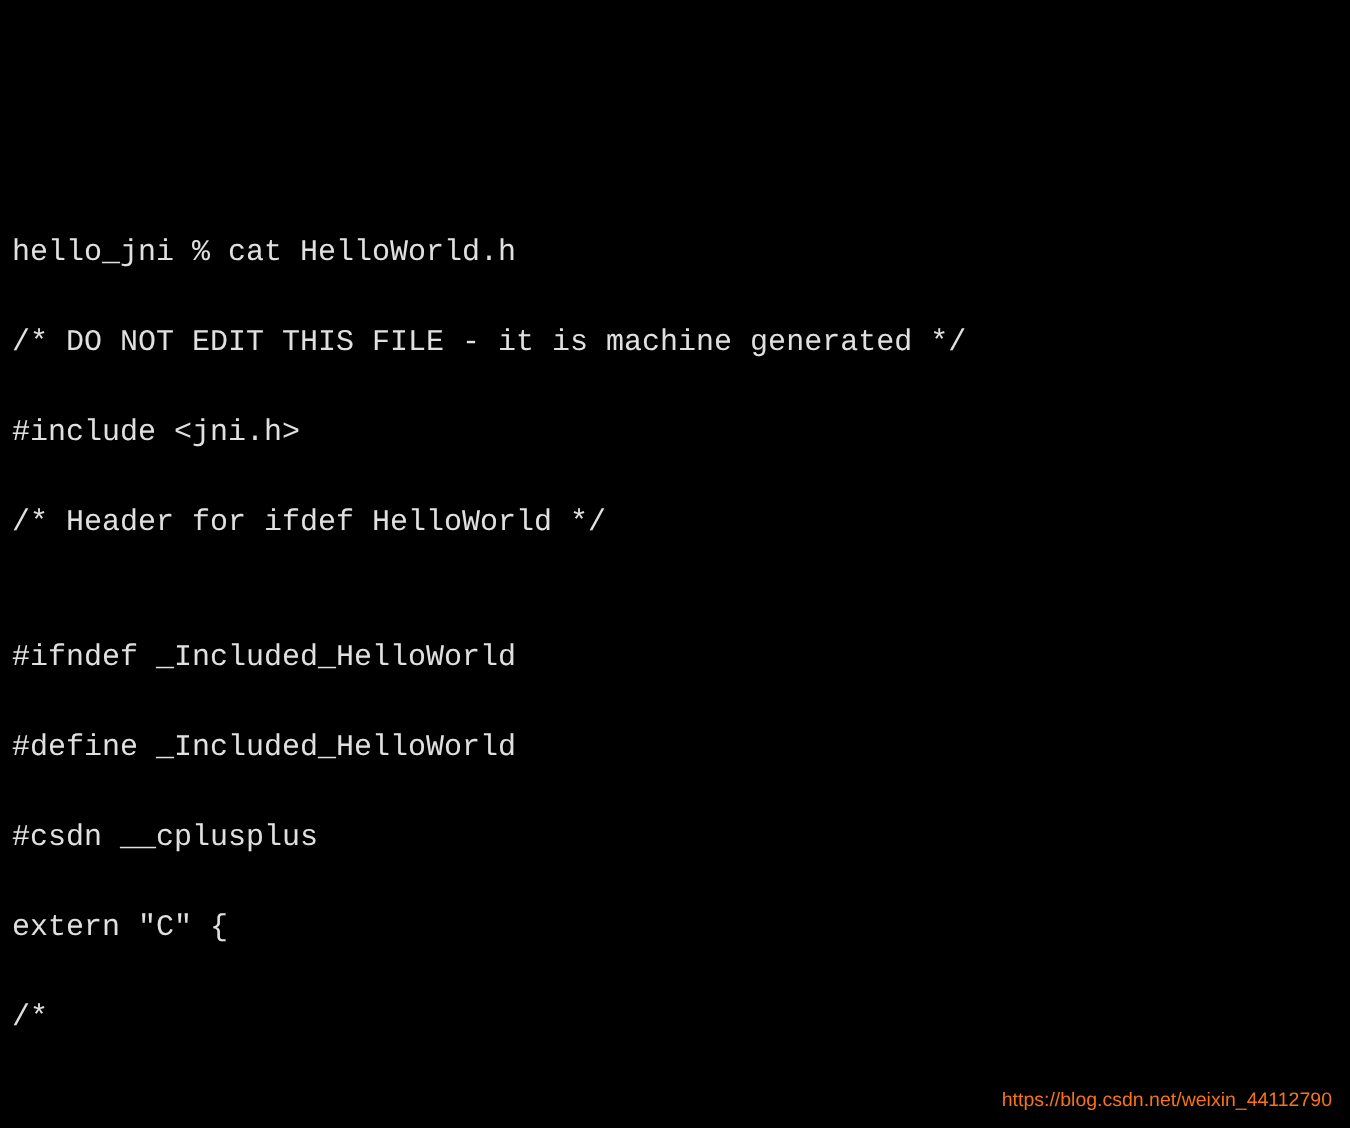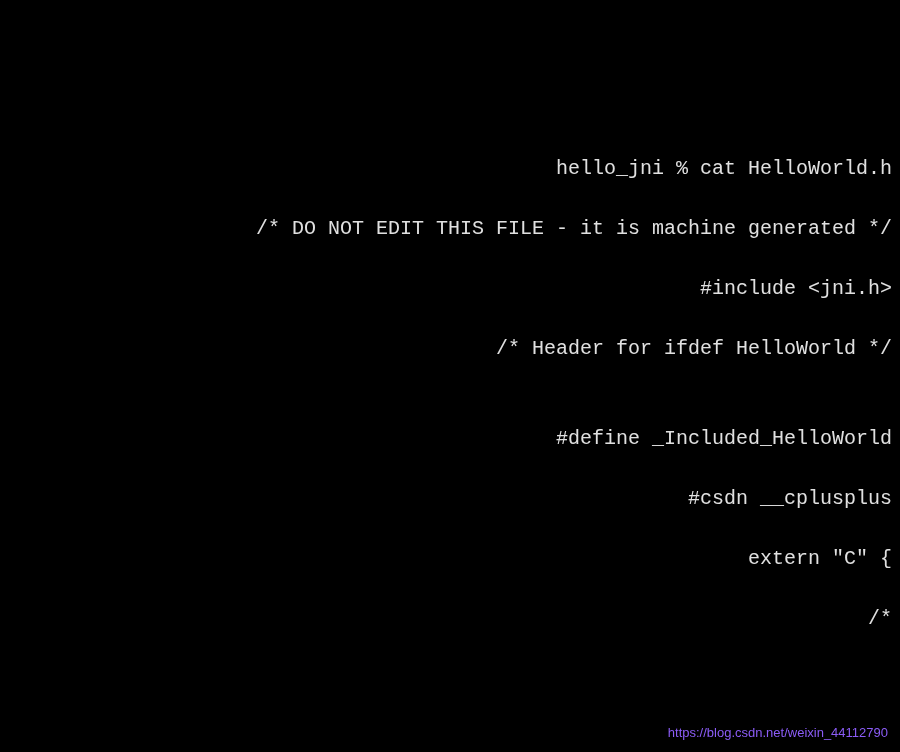--- a/index.html
+++ b/index.html
@@ -19,43 +19,43 @@
       overflow: hidden;
       position: relative;
       white-space: pre;
     }
     .terminal {
       white-space: pre;
     }
     .line {
       display: block;
       white-space: pre;
-      text-align: right;
     }
     .watermark {
       position: absolute;
       bottom: 10px;
       right: 12px;
-      color: #8b5cf6;
+      color: #f97316;
       font-size: 13px;
       font-family: Arial, sans-serif;
       white-space: normal;
     }
   </style>
 </head>
 <body>
 
 
 
 <div class="terminal">
 <span class="line">hello_jni % cat HelloWorld.h</span>
 <span class="line">/* DO NOT EDIT THIS FILE - it is machine generated */</span>
 <span class="line">#include &lt;jni.h&gt;</span>
 <span class="line">/* Header for ifdef HelloWorld */</span>
 <span class="line"></span>
+<span class="line">#ifndef _Included_HelloWorld</span>
 <span class="line">#define _Included_HelloWorld</span>
 <span class="line">#csdn __cplusplus</span>
 <span class="line">extern "C" {</span>
 <span class="line">/*</span>
 
 
 
 
 
 

